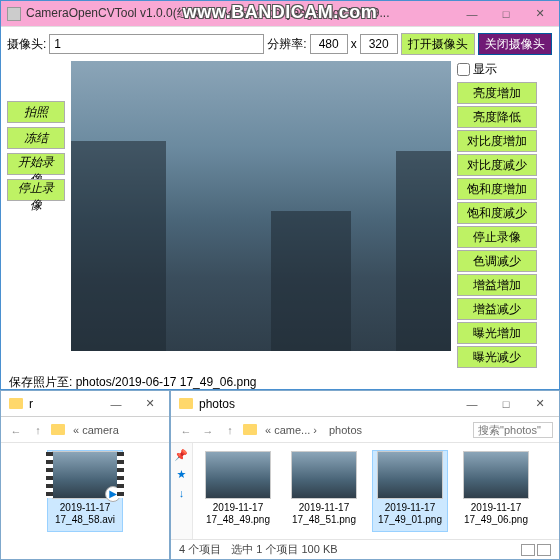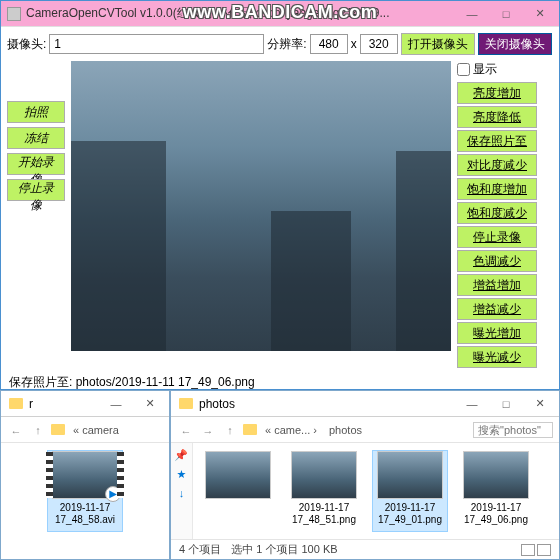--- a/index.html
+++ b/index.html
@@ -21,21 +21,21 @@
 .btn.primary { background: #701a75; color: #fff; border-color: #005a9e; }
 .main-body { display: flex; padding: 0 6px 4px 6px; gap: 6px; }
 .left-ctrls { display: flex; flex-direction: column; gap: 4px; width: 58px; padding-top: 40px; }
 .left-ctrls .btn { width: 58px; font-style: italic; }
 .preview { width: 380px; height: 290px; background: linear-gradient(180deg, #8ba5b8 0%, #6b8a9f 30%, #4a6578 55%, #3a4d5c 75%, #2f3e4a 100%); position: relative; overflow: hidden; }
 .bld { position: absolute; bottom: 0; background: rgba(30,40,50,0.55); }
 .b1 { left: 0; width: 95px; height: 210px; }
 .b2 { left: 200px; width: 80px; height: 140px; }
 .b3 { right: 0; width: 55px; height: 200px; }
 .right-ctrls { display: flex; flex-direction: column; gap: 2px; width: 92px; }
-.right-ctrls .btn { width: 80px; text-decoration: underline; }
+.right-ctrls .btn { width: 80px; }
 .chk-row { display: flex; align-items: center; gap: 3px; font-size: 12px; margin-bottom: 2px; }
 .status { font-size: 12px; padding: 2px 8px 4px 8px; }
 .explorer { border: 1px solid #7fa8cc; }
 .exp1 { left: 0; top: 390px; width: 170px; height: 170px; }
 .exp2 { left: 170px; top: 390px; width: 390px; height: 170px; }
 .exp-title { height: 26px; background: #fff; display: flex; align-items: center; padding: 0 2px 0 8px; border-bottom: 1px solid #d0d0d0; font-size: 12px; }
 .exp-title .spacer { flex: 1; }
 .exp-toolbar { height: 26px; background: #fff; display: flex; align-items: center; gap: 4px; padding: 0 6px; border-bottom: 1px solid #e4e4e4; font-size: 11px; color: #555; }
 .nav-arrow { width: 18px; height: 18px; display: flex; align-items: center; justify-content: center; color: #888; }
 .crumb { padding: 1px 4px; }
@@ -92,33 +92,33 @@
         <div class="bld b2"></div>
         <div class="bld b3"></div>
     </div>
     <div class="right-ctrls">
       <div class="chk-row">
         <input type="checkbox" style="">
         <span>显示</span>
       </div>
       <button class="btn">亮度增加</button>
       <button class="btn">亮度降低</button>
-      <button class="btn">保存照片至</button>
+      <button class="btn">对比度增加</button>
       <button class="btn">对比度减少</button>
       <button class="btn">饱和度增加</button>
       <button class="btn">饱和度减少</button>
       <button class="btn">停止录像</button>
       <button class="btn">色调减少</button>
       <button class="btn">增益增加</button>
       <button class="btn">增益减少</button>
       <button class="btn">曝光增加</button>
       <button class="btn">曝光减少</button>
     </div>
   </div>
-  <div class="status">保存照片至: photos/2019-11-11 17_49_06.png</div>
+  <div class="status">保存照片至: photos/2019-06-17 17_49_06.png</div>
 </div>
 
 <div class="win explorer exp1">
   <div class="exp-title">
     <span class="folder-icon"></span>
     <span style="margin-left:6px">r</span>
     <span class="spacer"></span>
     <div class="win-btn">—</div>
     <div class="win-btn">✕</div>
   </div>
@@ -161,20 +161,21 @@
   </div>
   <div class="exp-body">
     <div class="side">
       <span style="color:#0078d7">📌</span>
       <span style="color:#0078d7">★</span>
       <span style="color:#0078d7">↓</span>
     </div>
     <div class="thumbs" id="thumbs2">
         <div class="thumb">
           <div class="thumb-img"></div>
+          <div>2019-11-17 17_48_49.png</div>
         </div>
         <div class="thumb">
           <div class="thumb-img"></div>
           <div>2019-11-17 17_48_51.png</div>
         </div>
         <div class="thumb sel">
           <div class="thumb-img"></div>
           <div>2019-11-17 17_49_01.png</div>
         </div>
         <div class="thumb">

